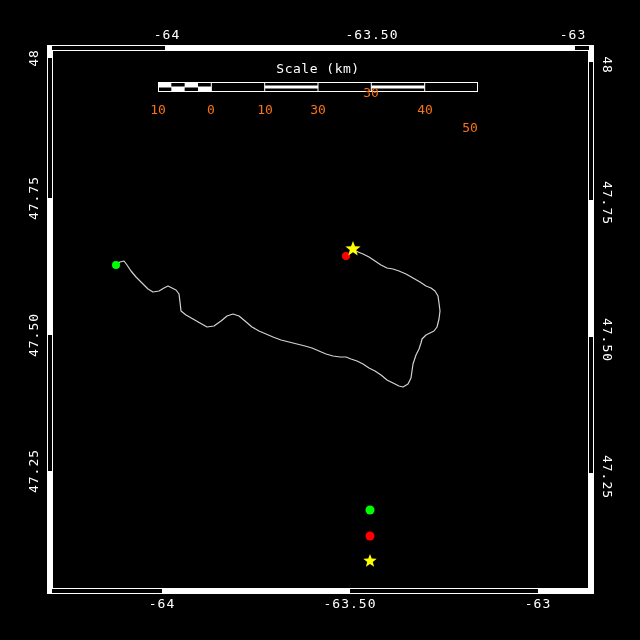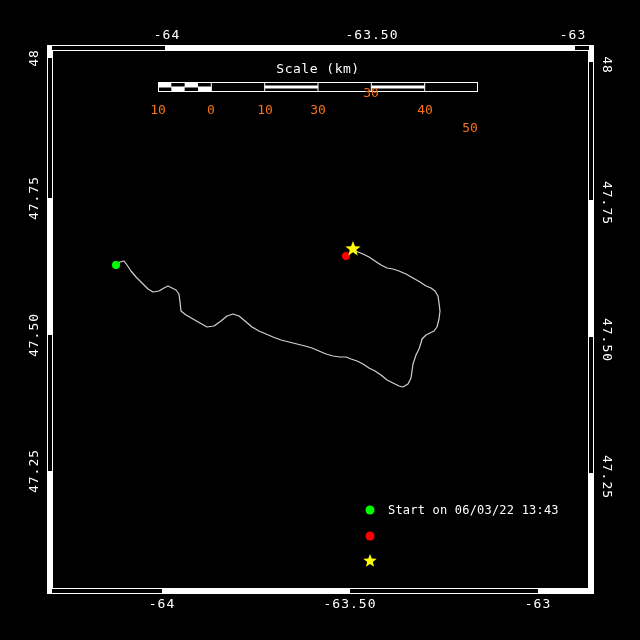--- a/index.html
+++ b/index.html
@@ -77,21 +77,20 @@
       <div class="sclab" style="left: 371px; top: 92px;">30</div>
       <div class="sclab" style="left: 425px; top: 109px;">40</div>
       <div class="sclab" style="left: 470px; top: 109px; margin-top: 18px;">50</div>
     </div>
 
   <div id="legend">
     <div class="legend-row" id="legend-row-0" style="left: 361px; top: 501px;">
       <svg class="lmark" viewBox="0 0 18 16">
         <circle cx="9" cy="8" r="4.5" fill="#00ff00"></circle>
       </svg>
-      <span>Start on 06/03/22 13:43</span>
     </div>
     <div class="legend-row" id="legend-row-1" style="left: 361px; top: 527px;">
       <svg class="lmark" viewBox="0 0 18 16">
         <circle cx="9" cy="8" r="4.5" fill="#ff0000"></circle>
       </svg>
     </div>
     <div class="legend-row" id="legend-row-2" style="left: 361px; top: 552px;">
       <svg class="lmark" viewBox="0 0 18 16">
         <path d="M9,1 L10.73,5.62 L15.66,5.84 L11.8,8.91 L13.11,13.66 L9,10.94 L4.89,13.66 L6.2,8.91 L2.34,5.84 L7.27,5.62 Z" fill="#ffff00"></path>
       </svg>

